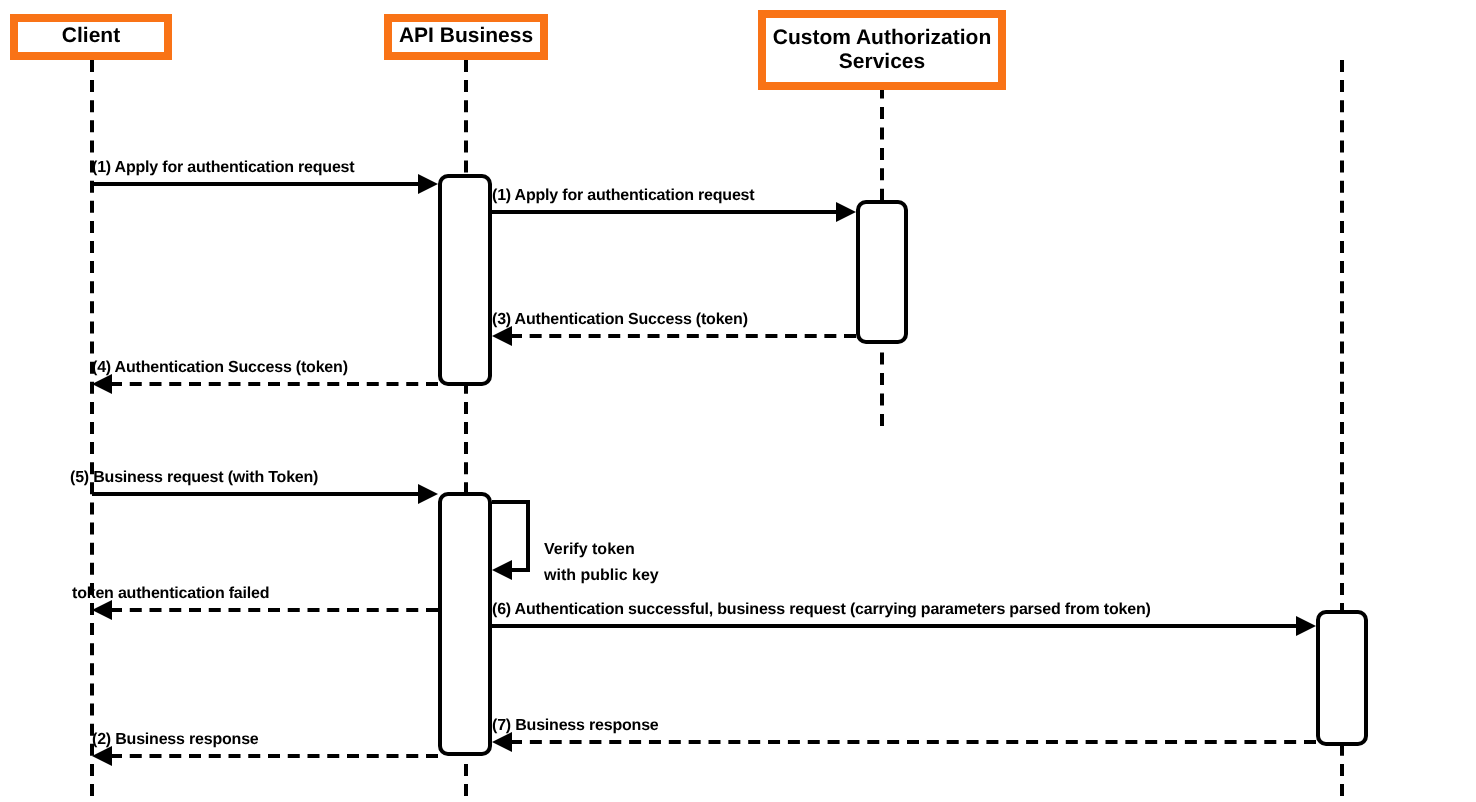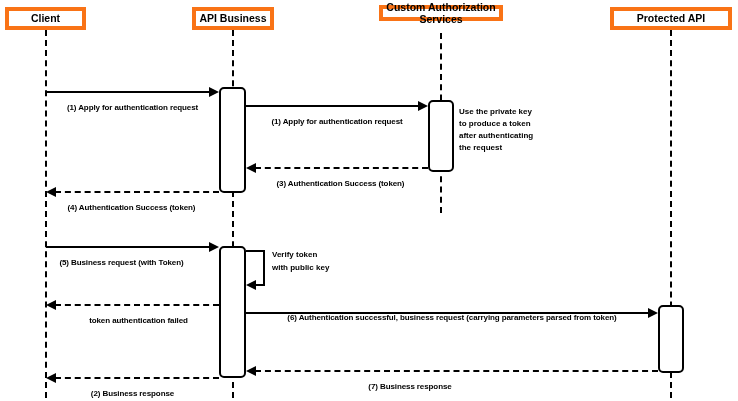--- a/index.html
+++ b/index.html
@@ -12,21 +12,21 @@
     position:absolute;box-sizing:border-box;background:#fff;border:4px solid #f97316;
     display:flex;align-items:center;justify-content:center;text-align:center;
     font-weight:bold;font-size:10.5px;line-height:1.15;z-index:3;
   }
   .activation{
     position:absolute;box-sizing:border-box;background:#fff;border:2px solid #000;
     border-radius:5px;z-index:2;
   }
   .msg-label{
     position:absolute;font-size:8px;font-weight:bold;letter-spacing:-0.1px;
-    text-align:center;white-space:nowrap;z-index:4;margin-top:24px;
+    white-space:nowrap;z-index:4;
   }
   .msg-line{position:absolute;height:0;z-index:3;}
   .msg-line.solid{border-top:2px solid #000;}
   .msg-line.dashed{border-top:2px dashed #000;}
   .arrow-right{
     position:absolute;width:0;height:0;z-index:4;
     border-top:5px solid transparent;border-bottom:5px solid transparent;
     border-left:10px solid #000;
   }
   .arrow-left{
@@ -53,25 +53,22 @@
   <div class="lifeline" style="left:232px;top:30px;height:368px"></div>
   <div class="lifeline" style="left:440px;top:33px;height:180px"></div>
   <div class="lifeline" style="left:670px;top:30px;height:368px"></div>
 
   <div class="actor" style="left:5px;top:7px;width:81px;height:23px">
     <span>Client</span>
   </div>
   <div class="actor" style="left:192px;top:7px;width:82px;height:23px">
     <span>API Business</span>
   </div>
-  <div class="actor" style="left:379px;top:5px;width:124px;height:16px">
+  <div class="actor" style="left:379px;top:5px;width:124px;height:40px">
     <span>Custom Authorization Services</span>
-  </div>
-  <div class="actor" style="left:610px;top:7px;width:122px;height:23px">
-    <span>Protected API</span>
   </div>
 
   <div class="activation" style="left:219px;top:87px;width:27px;height:106px"></div>
   <div class="activation" style="left:428px;top:100px;width:26px;height:72px"></div>
   <div class="activation" style="left:219px;top:246px;width:27px;height:132px"></div>
   <div class="activation" style="left:658px;top:305px;width:26px;height:68px"></div>
 
   <div>
     <div class="msg-label" style="left:46px;top:79px;width:173px">(1) Apply for authentication request</div>
     <div class="msg-line solid" style="left:46px;top:91px;width:164px"></div>
@@ -100,43 +97,42 @@
     <div class="msg-label" style="left:35px;top:234px;width:173px">(5) Business request (with Token)</div>
     <div class="msg-line solid" style="left:46px;top:246px;width:164px"></div>
     <div class="arrow-right" style="left:209px;top:242px"></div>
   </div>
 
   <div>
     <div class="msg-line solid" style="left:246px;top:250px;width:19px"></div>
     <div class="vline" style="left:263px;top:250px;height:36px"></div>
     <div class="msg-line solid" style="left:255px;top:284px;width:10px"></div>
     <div class="arrow-left" style="left:246px;top:280px"></div>
-    <div class="self-label" style="left:272px;top:248px">Verify token
+    <div class="self-label" style="left:272px;top:268px">Verify token
 with public key</div>
   </div>
 
   <div>
-    <div class="msg-label" style="left:52px;top:292px;width:173px">token authentication failed</div>
+    <div class="msg-label" style="left:36px;top:292px;width:173px">token authentication failed</div>
     <div class="msg-line dashed" style="left:55px;top:304px;width:164px"></div>
     <div class="arrow-left" style="left:46px;top:300px"></div>
   </div>
 
   <div>
-    <div class="msg-label" style="left:246px;top:289px;width:412px">(6) Authentication successful, business request (carrying parameters parsed from token)</div>
+    <div class="msg-label" style="left:246px;top:300px;width:412px">(6) Authentication successful, business request (carrying parameters parsed from token)</div>
     <div class="msg-line solid" style="left:246px;top:312px;width:402px"></div>
     <div class="arrow-right" style="left:648px;top:308px"></div>
   </div>
 
   <div>
     <div class="msg-label" style="left:246px;top:358px;width:328px">(7) Business response</div>
     <div class="msg-line dashed" style="left:255px;top:370px;width:403px"></div>
     <div class="arrow-left" style="left:246px;top:366px"></div>
   </div>
 
   <div>
     <div class="msg-label" style="left:46px;top:365px;width:173px">(2) Business response</div>
     <div class="msg-line dashed" style="left:55px;top:377px;width:164px"></div>
     <div class="arrow-left" style="left:46px;top:373px"></div>
   </div>
 
-  <div class="note-text" style="left:459px;top:106px;width:76px">Use the private key to produce a token after authenticating the request</div>
 
 </div>
 
 </body></html>

